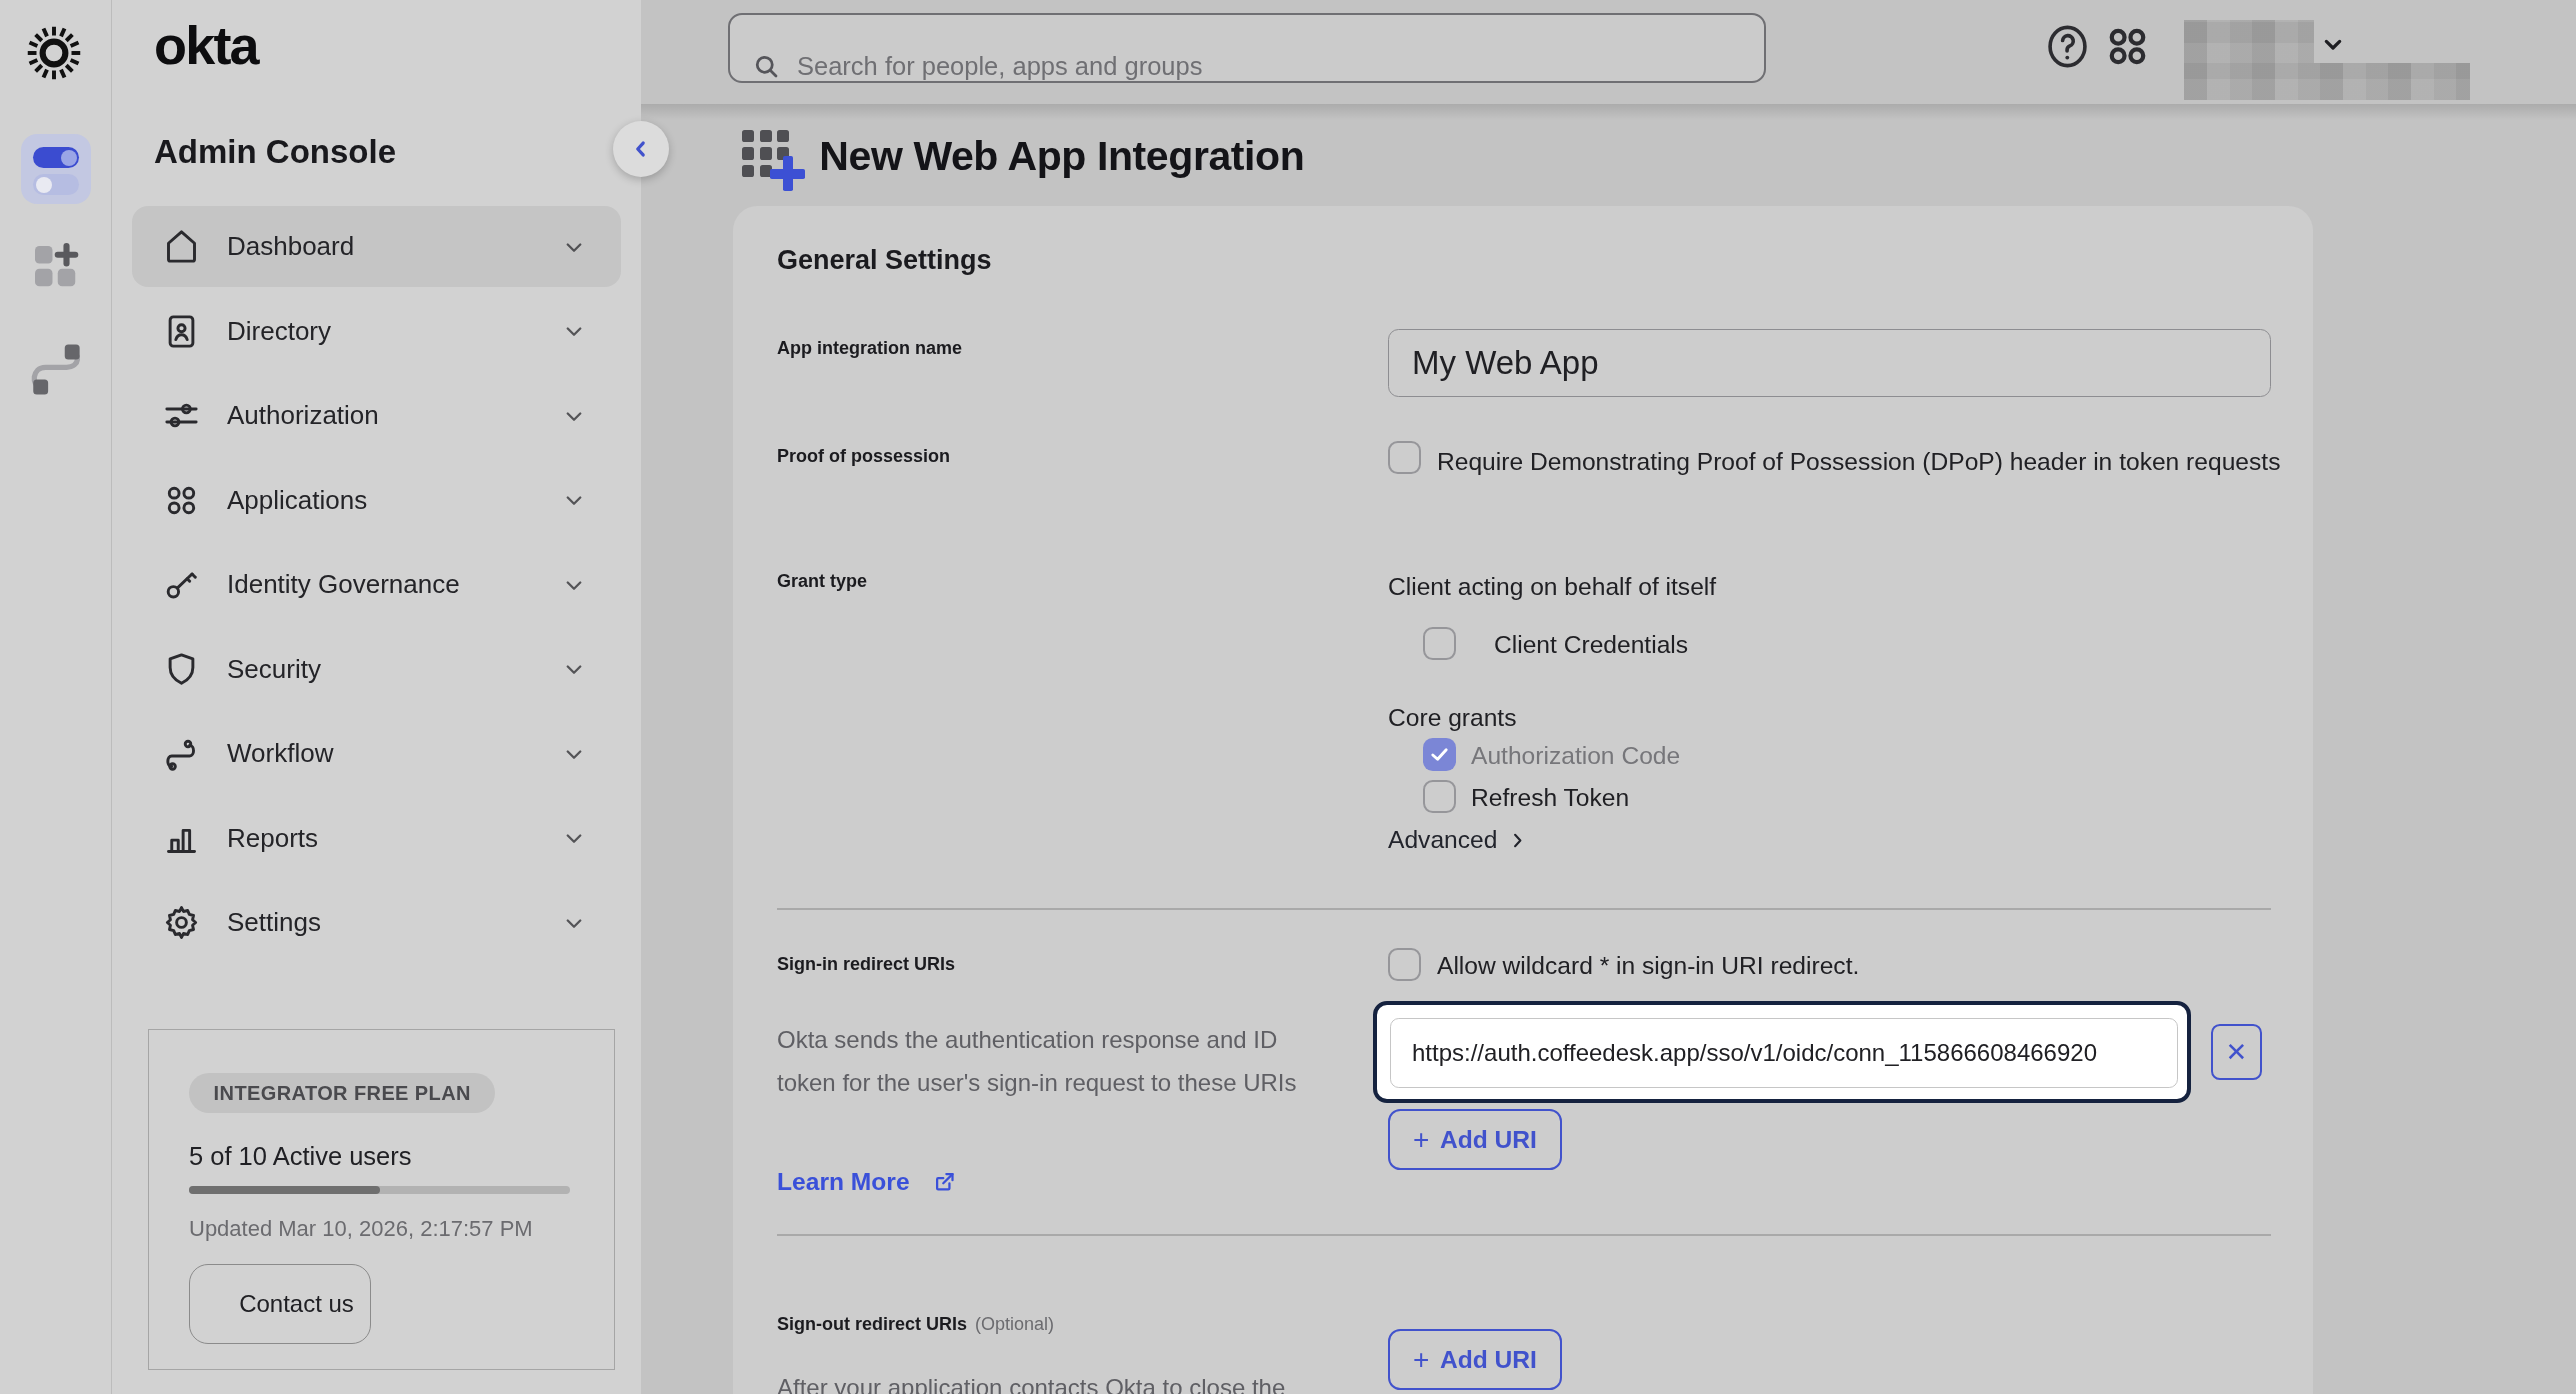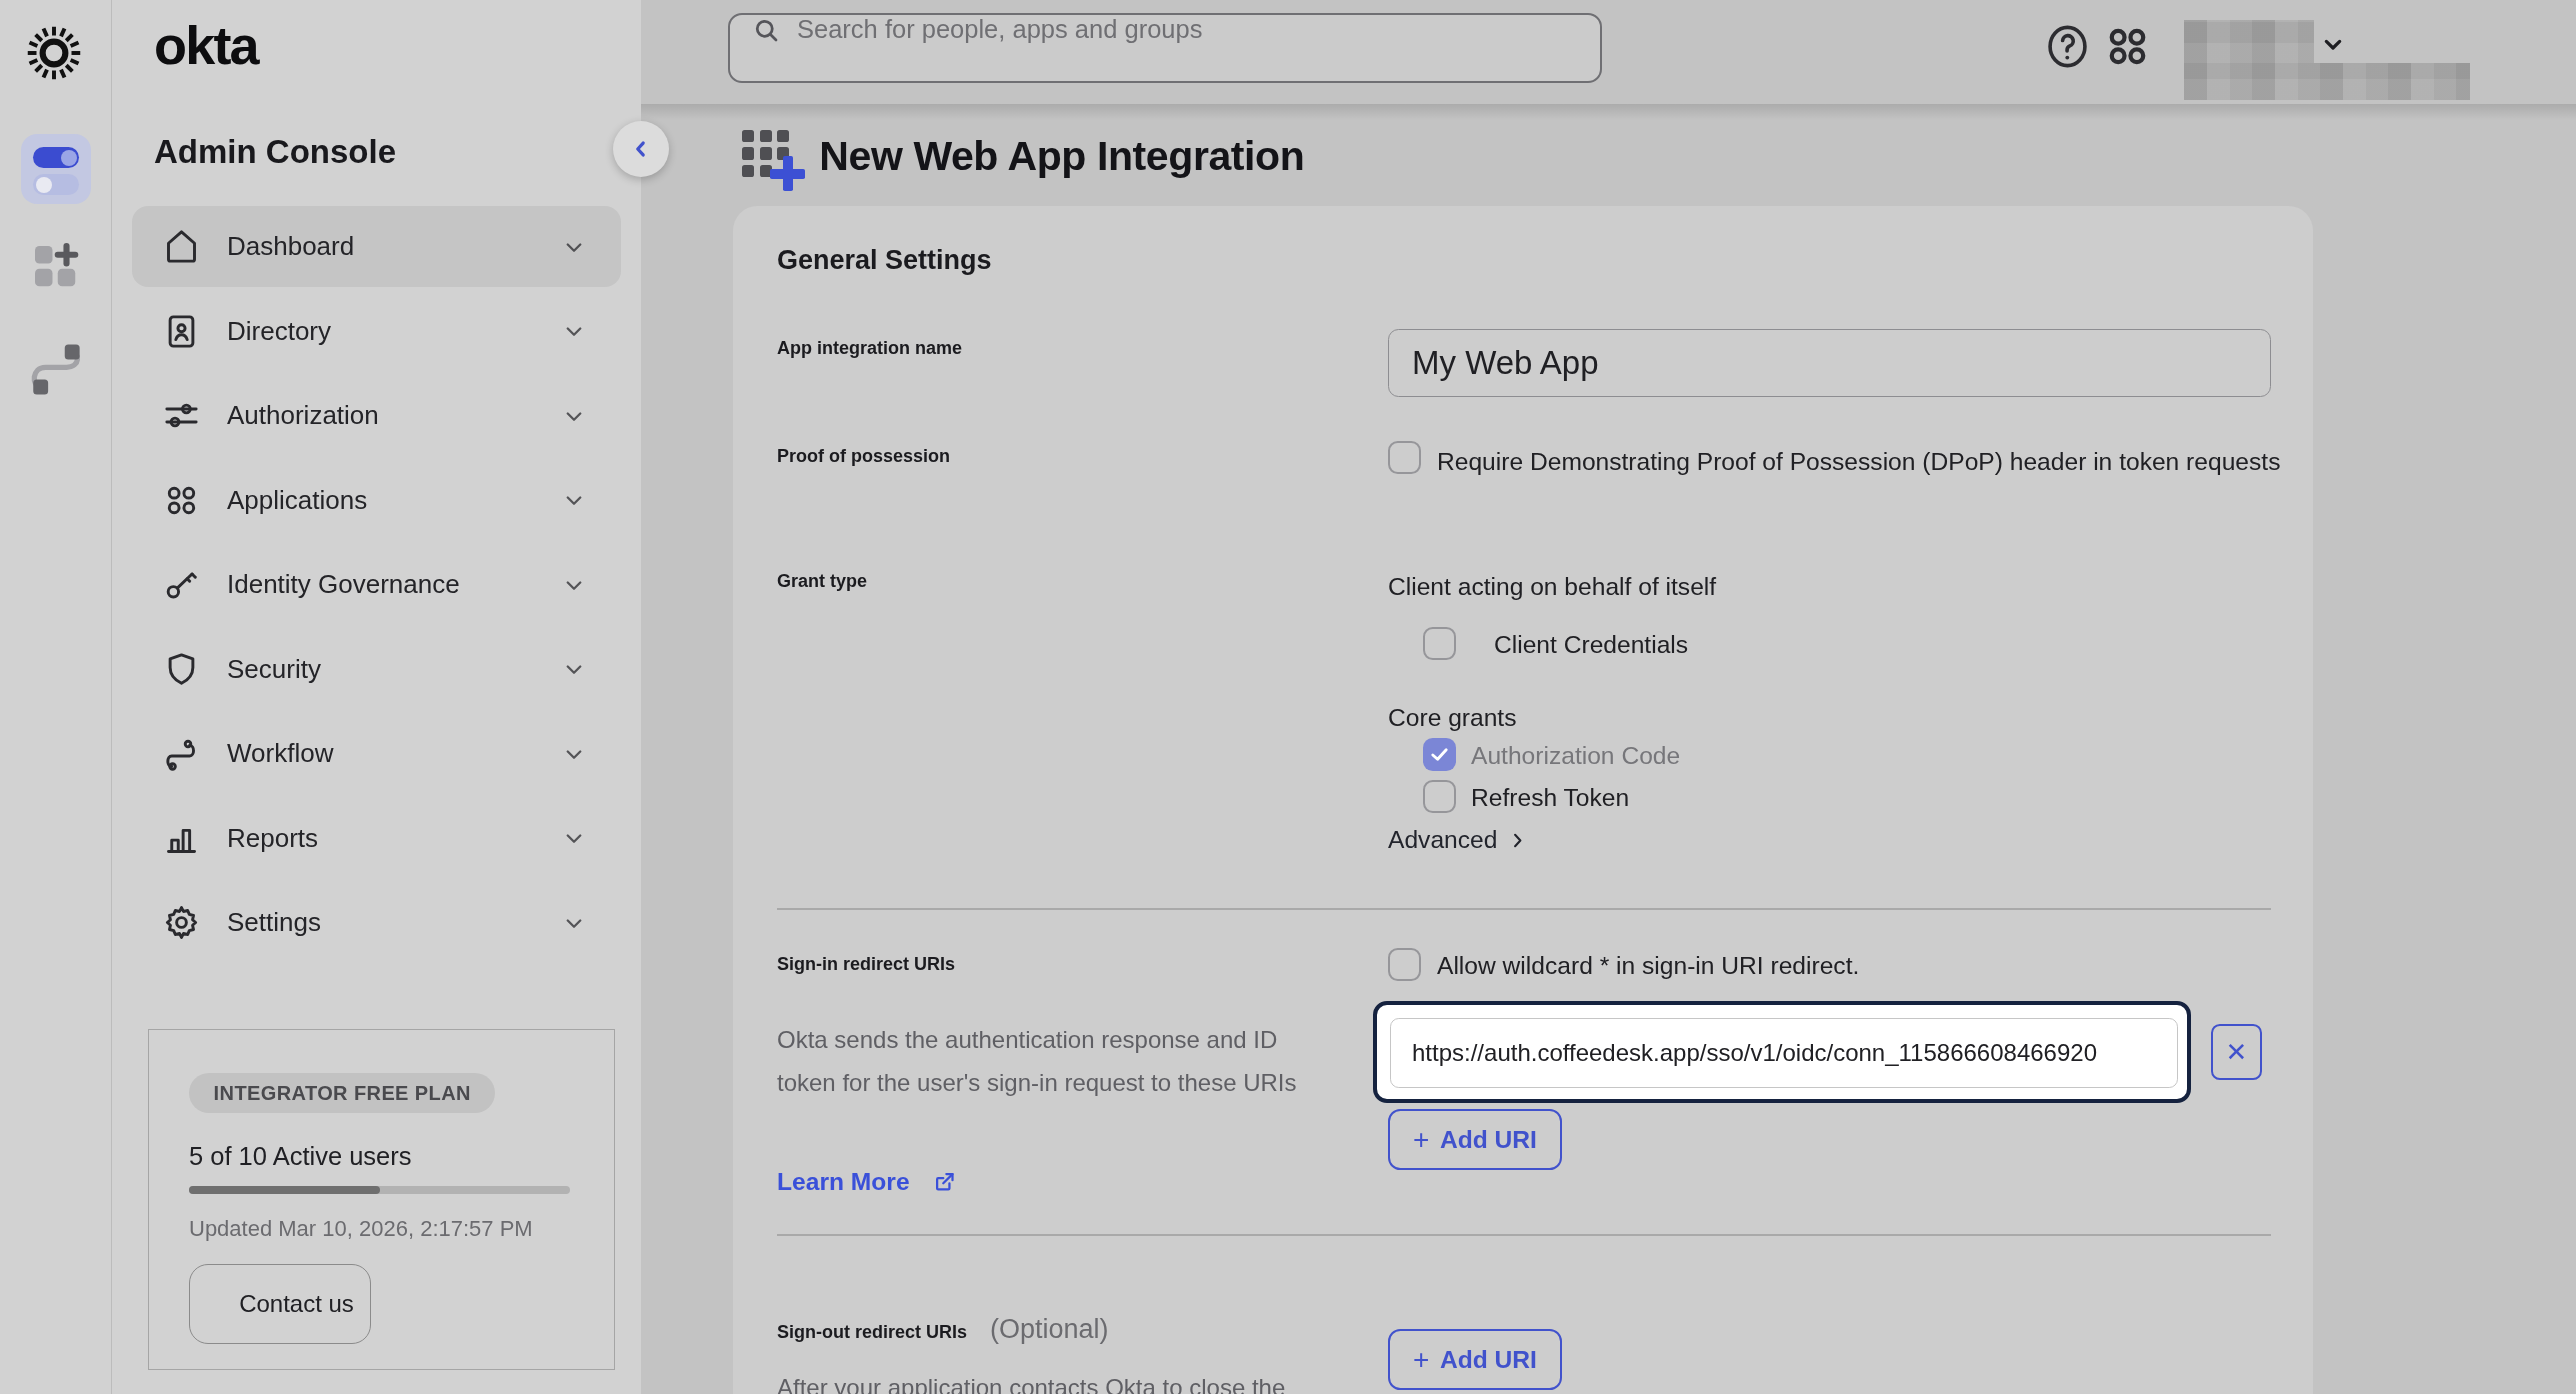--- a/index.html
+++ b/index.html
@@ -53,21 +53,21 @@
   .plan-usage{position:absolute;left:40px;top:112px;font-size:25.5px;color:#202024;}
   .plan-bar{position:absolute;left:40px;top:156px;width:381px;height:8px;border-radius:4.4px;background:#b2b2b2;}
   .plan-bar-fill{width:50%;height:100%;border-radius:4.4px;background:#6f6f6f;}
   .plan-updated{position:absolute;left:40px;top:186px;font-size:22px;color:#6b6b6f;}
   .contact-btn{position:absolute;left:40px;top:234px;width:182px;height:80px;border:1.8px solid #8b8b8b;border-radius:19px;background:transparent;font-family:inherit;font-size:24px;color:#202024;cursor:pointer;padding-left:33px;}
 
   
   .main{position:absolute;left:641px;top:0;right:0;bottom:0;background:var(--page-bg);}
   .header-shadow{position:absolute;left:641px;top:104px;right:0;height:16px;background:linear-gradient(rgba(0,0,0,.12),rgba(0,0,0,0));z-index:1;}
 
-  .search-box{position:absolute;left:728px;top:13px;width:874px;height:70px;border:2.6px solid #6f6f73;border-radius:14px;background:#cbcbcb;display:flex;align-items:flex-start;padding:0 21px;}
+  .search-box{position:absolute;left:728px;top:13px;width:1038px;height:70px;border:2.6px solid #6f6f73;border-radius:14px;background:#cbcbcb;display:flex;align-items:flex-end;padding:0 21px;}
   .search-box svg{flex:0 0 30px;margin-right:16px;}
   .search-input{flex:1;border:none;outline:none;background:transparent;font-family:inherit;font-size:25.5px;color:#202024;}
   .search-input::placeholder{color:#6f6f73;}
 
   .help-btn,.apps-btn{position:absolute;top:21px;width:54px;height:54px;background:transparent;border:none;cursor:pointer;padding:0;}
   .help-btn{left:2040px;}
   .apps-btn{left:2100px;}
 
   .account{position:absolute;left:2184px;top:16px;width:299px;height:86px;cursor:pointer;}
   .redact{position:absolute;background:
@@ -102,21 +102,21 @@
   .cb.checked{border:none;background:var(--indigo);display:flex;align-items:center;justify-content:center;}
 
   .divider{height:1.8px;background:var(--line);}
 
   .focus-wrap{left:640px;top:795px;width:818px;height:102px;background:#ffffff;border:4.4px solid var(--navy);border-radius:14px;}
   .uri-input{position:absolute;left:13px;top:13px;width:788px;height:70px;border:1.8px solid #c6c6c6;border-radius:8.8px;background:#fff;font-family:inherit;font-size:24px;color:#202024;padding:0 21px;outline:none;}
   .x-btn{left:1478px;top:818px;width:51px;height:56px;border:2.2px solid var(--blue);border-radius:8.8px;background:transparent;color:var(--blue);font-size:26px;font-family:inherit;cursor:pointer;display:flex;align-items:center;justify-content:center;}
   .add-uri{width:174px;height:61px;border:2.6px solid var(--blue);border-radius:12.3px;background:transparent;color:var(--blue);font-family:inherit;font-size:24.6px;font-weight:700;cursor:pointer;display:flex;align-items:center;justify-content:center;gap:10.5px;}
   .add-uri .plus{font-weight:400;font-size:28px;line-height:1;}
   .learn-more{display:flex;align-items:center;gap:22px;color:#3a50d9;font-size:24.6px;font-weight:700;cursor:pointer;}
-  .optional{font-size:27px;font-weight:400;color:#6b6b6f;margin-left:23px;}
+  .optional{font-size:18px;font-weight:400;color:#6b6b6f;margin-left:8px;}
   .adv-link{display:flex;align-items:center;gap:8.8px;font-size:24.6px;color:#22242c;cursor:pointer;}
 </style>
 </head>
 <body>
 
 <div id="app">
 
   <div class="rail">
     <svg class="rail-icon" style="top:24.6px;left:26px" viewBox="0 0 64 64">
       <g fill="#111">

